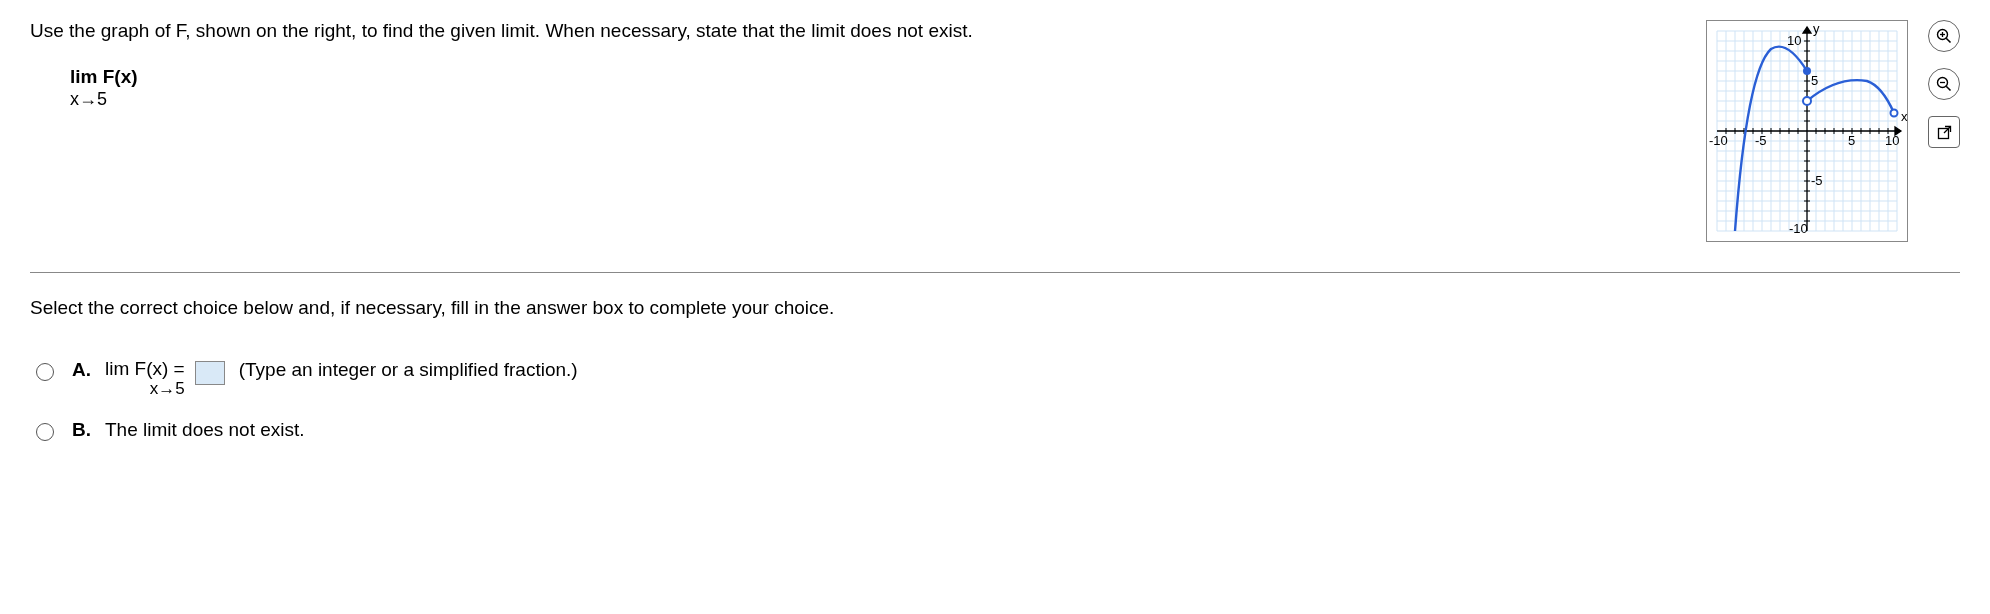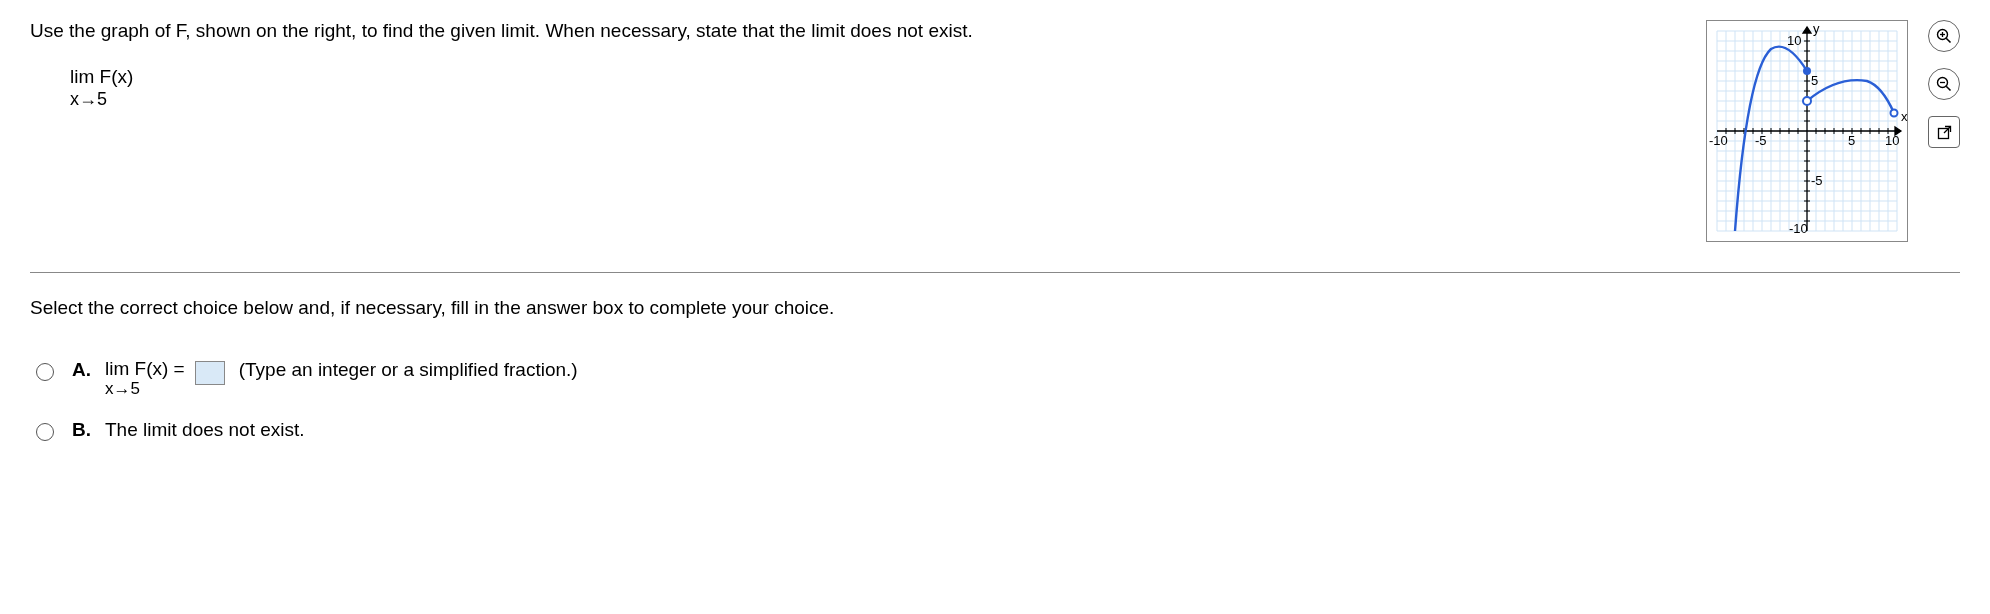--- a/index.html
+++ b/index.html
@@ -8,41 +8,41 @@
     font-family:Arial,Helvetica,sans-serif;
     font-size:19px;
     color:#000;
     width:1990px;
     box-sizing:border-box;
   }
   .top-row{display:flex;justify-content:space-between;align-items:flex-start;}
   .question-text{flex:1;padding-right:40px;}
   .prompt{margin:0 0 24px 0;}
   .limit-expr{margin-left:40px;line-height:1.2;}
-  .limit-expr .top{display:block;}
+  .limit-expr .top{display:block;font-weight:bold;}
   .limit-expr .bot{display:block;font-size:18px;}
   .graph-col{display:flex;align-items:flex-start;}
   .graph-box{border:1px solid #888;background:#fff;margin-right:20px;}
   .tool-col{display:flex;flex-direction:column;gap:16px;align-items:center;}
   .tool-btn{
     width:30px;height:30px;border:1px solid #666;border-radius:50%;
     display:flex;align-items:center;justify-content:center;
     background:#fff;cursor:pointer;
   }
   .tool-btn.square{border-radius:4px;}
   hr.divider{border:none;border-top:1px solid #888;margin:30px 0 24px 0;}
   .instruction{margin-bottom:40px;}
   .choices{margin-left:6px;}
   .choice{display:flex;align-items:flex-start;margin-bottom:20px;}
   .radio{
     width:16px;height:16px;border:1.5px solid #555;border-radius:50%;
     margin-top:4px;margin-right:18px;flex-shrink:0;background:#fff;cursor:pointer;
   }
   .choice-label{font-weight:bold;margin-right:14px;}
-  .choice-body{display:flex;align-items:flex-start;flex-wrap:wrap;}
+  .choice-body{display:flex;align-items:flex-start;flex-wrap:wrap;text-align:right;}
   .inline-limit{display:inline-block;vertical-align:top;line-height:1.1;margin-right:6px;}
   .inline-limit .t{display:block;}
   .inline-limit .b{display:block;font-size:17px;}
   .answer-box{
     display:inline-block;width:28px;height:22px;border:1px solid #888;
     background:#d9e9f7;vertical-align:top;margin:2px 10px 0 4px;
   }
   .hint{margin-left:4px;}
 </style>
 </head>

